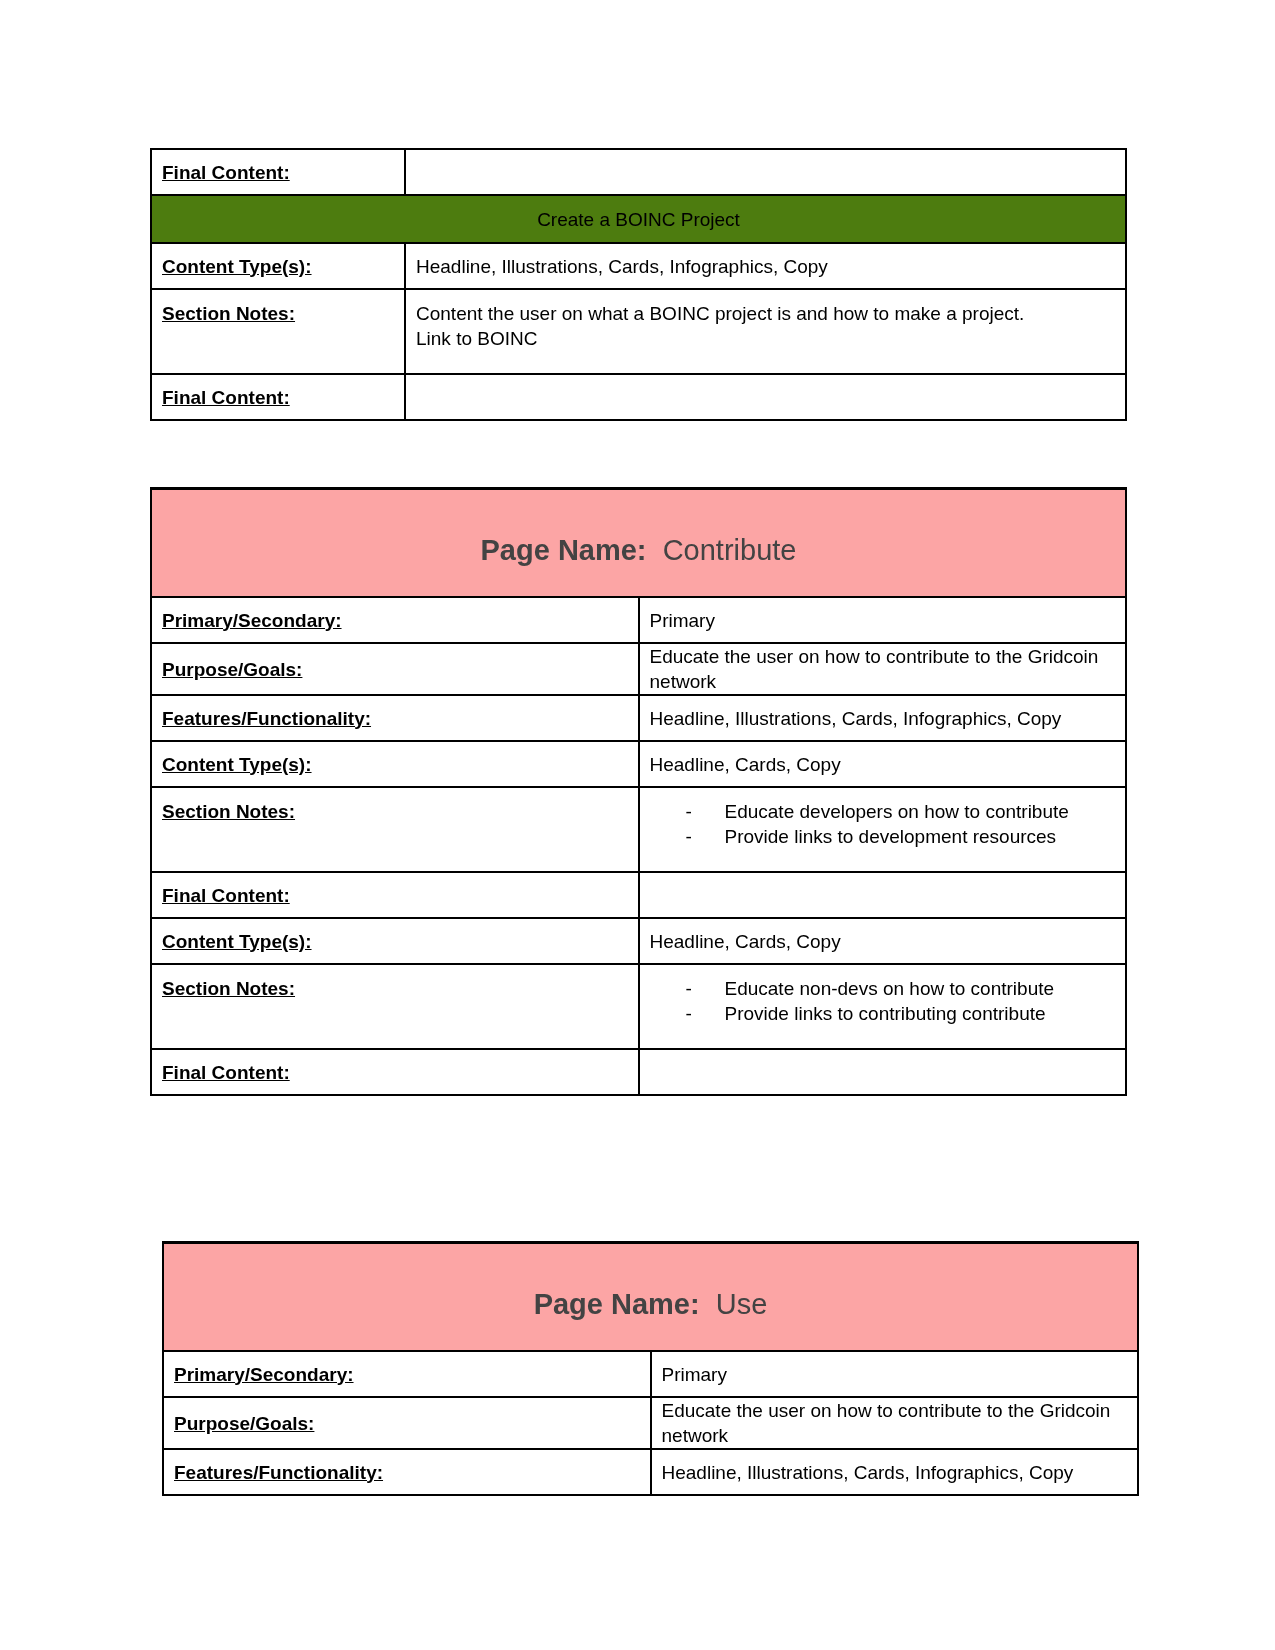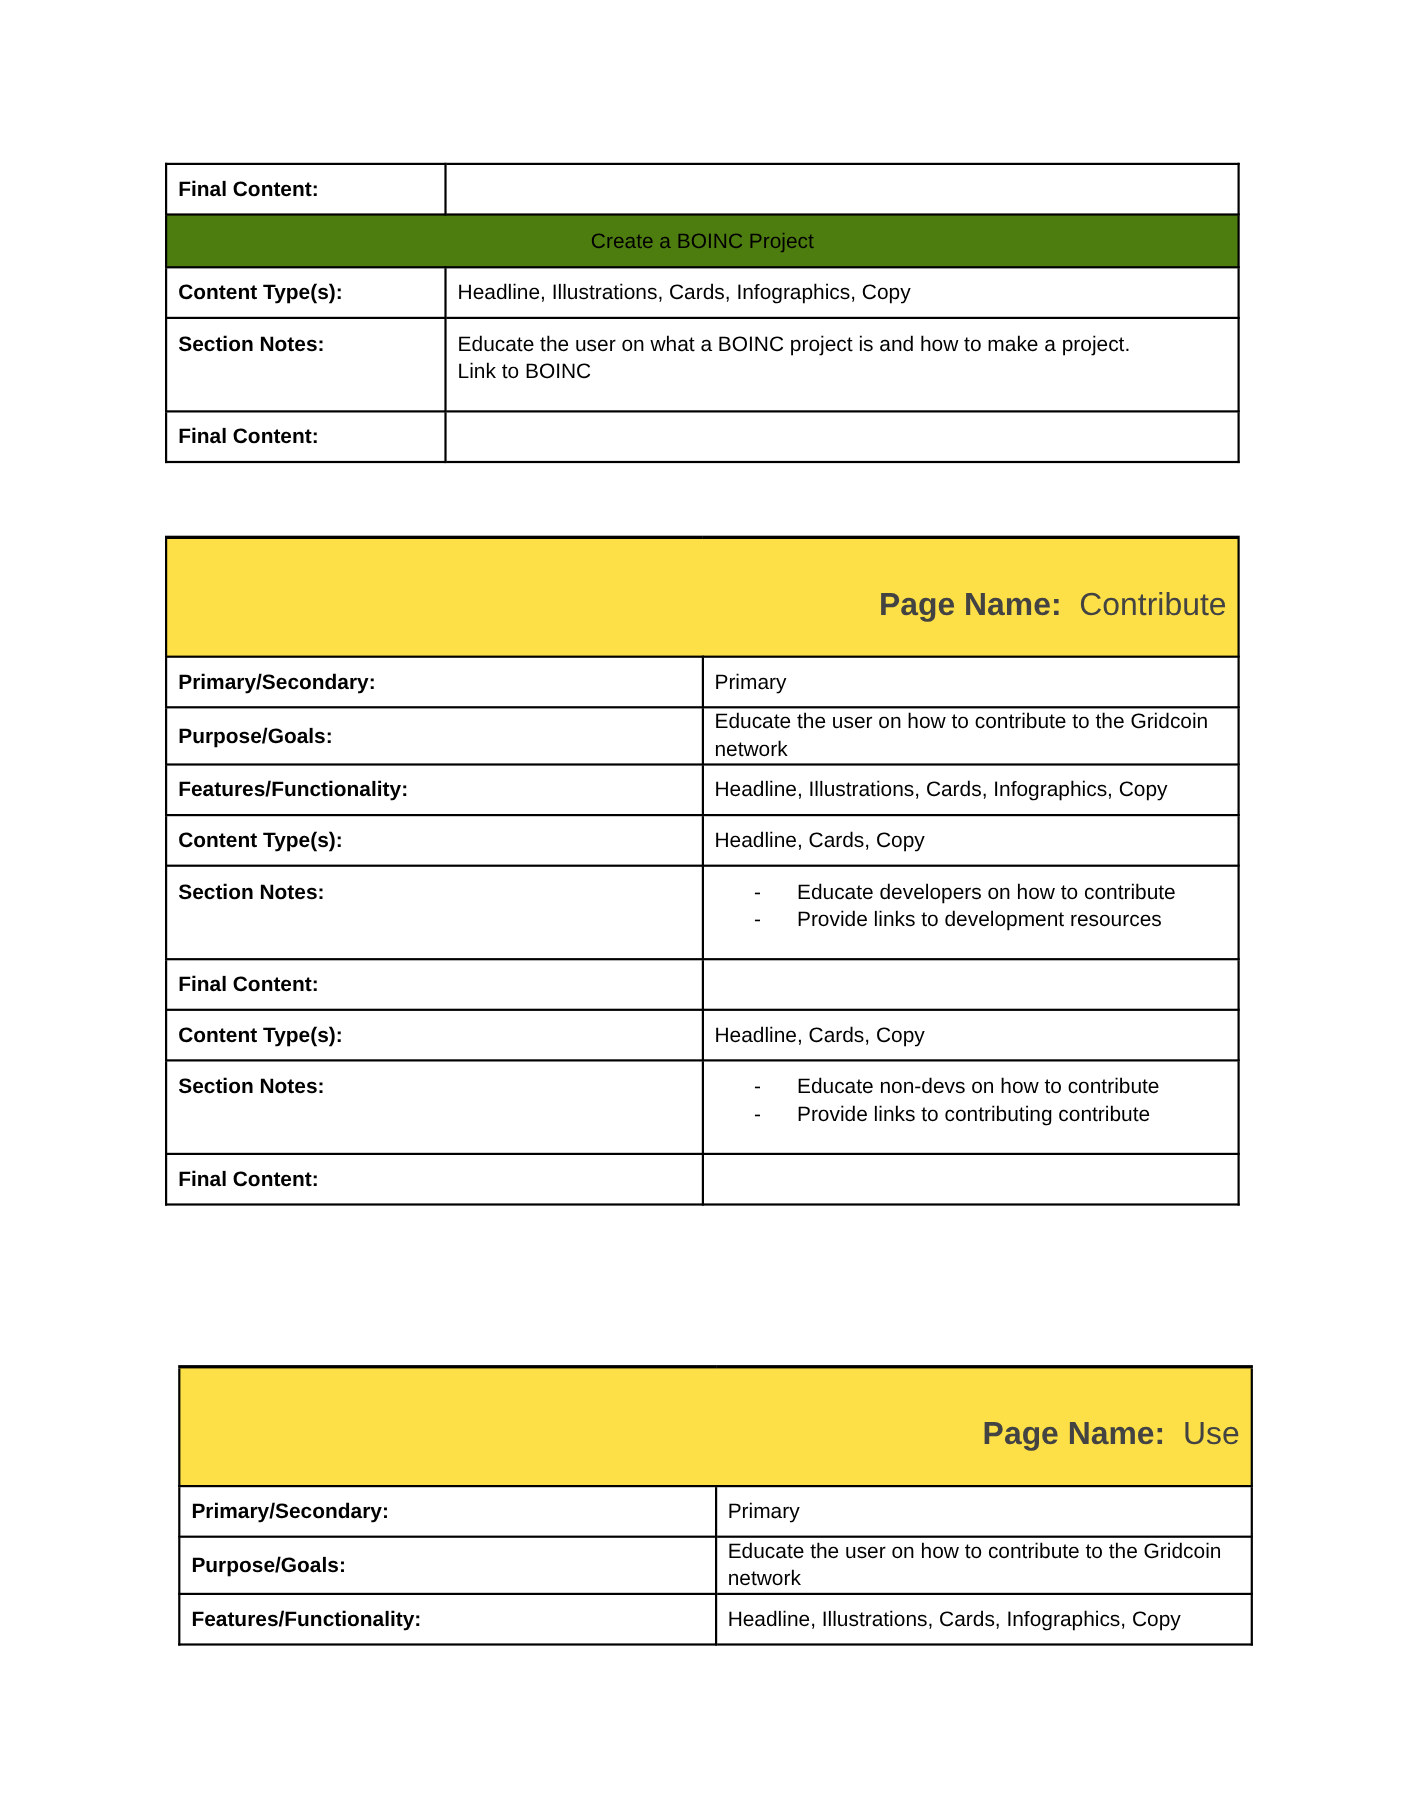--- a/index.html
+++ b/index.html
@@ -1,24 +1,24 @@
 <!DOCTYPE html>
 <html><head>
   <meta charset="utf-8">
   <style>
     html, body { margin: 0; padding: 0; background: #ffffff; }
     body { width: 1275px; height: 1650px; position: relative; font-family: "Liberation Sans", sans-serif; color: #000; }
     .tbl { position: absolute; left: 150px; width: 977px; border-collapse: collapse; table-layout: fixed; }
     .tbl td { border: 2px solid #000; font-size: 19px; padding: 0 10px; vertical-align: top; line-height: 25px; }
-    .tbl td.lbl { width: 254px; font-weight: bold; }
+    .tbl td.lbl { width: 254px; font-weight: bold; text-decoration: underline; }
     .row-std td { height: 46px; padding-top: 10px; padding-bottom: 10px; box-sizing: border-box; }
     .row-std td { vertical-align: middle; padding-top: 0; padding-bottom: 0; }
     .row-tall td { height: 72px; padding-top: 11px; margin-top: 12px; }
     .sec td { background: #4d7c0f; text-align: center; height: 46px; vertical-align: middle; padding: 0; }
-    .hdr td { background: #fde047; text-align: right; height: 92px; vertical-align: middle; padding-top: 14px; font-size: 29px; color: #434343; }
+    .hdr td { background: #fca5a5; text-align: center; height: 92px; vertical-align: middle; padding-top: 14px; font-size: 29px; color: #434343; }
     .hdr .hk { font-weight: bold; }
     .hdr td { border-top-width: 3px; }
     ul.dash { list-style: none; margin: 0; padding: 0; }
     ul.dash li { position: relative; padding-left: 75px; }
     ul.dash li::before { content: "-"; position: absolute; left: 36px; }
   </style>
 </head>
 <body>
 
 <table class="tbl" style="top:148px;">
@@ -30,21 +30,21 @@
   <tr class="sec">
     <td colspan="2">Create a BOINC Project</td>
   </tr>
   <tr class="row-std">
     <td class="lbl">Content Type(s):</td>
     <td>Headline, Illustrations, Cards, Infographics, Copy</td>
   </tr>
   <tr class="row-tall">
     <td class="lbl">Section Notes:</td>
     <td>
-      <div>Educate the user on what a BOINC project is and how to make a project.</div>
+      <div>Content the user on what a BOINC project is and how to make a project.</div>
       <div>Link to BOINC</div>
     </td>
   </tr>
   <tr class="row-std">
     <td class="lbl">Final Content:</td>
     <td></td>
   </tr>
 </tbody>
   </table>
 

